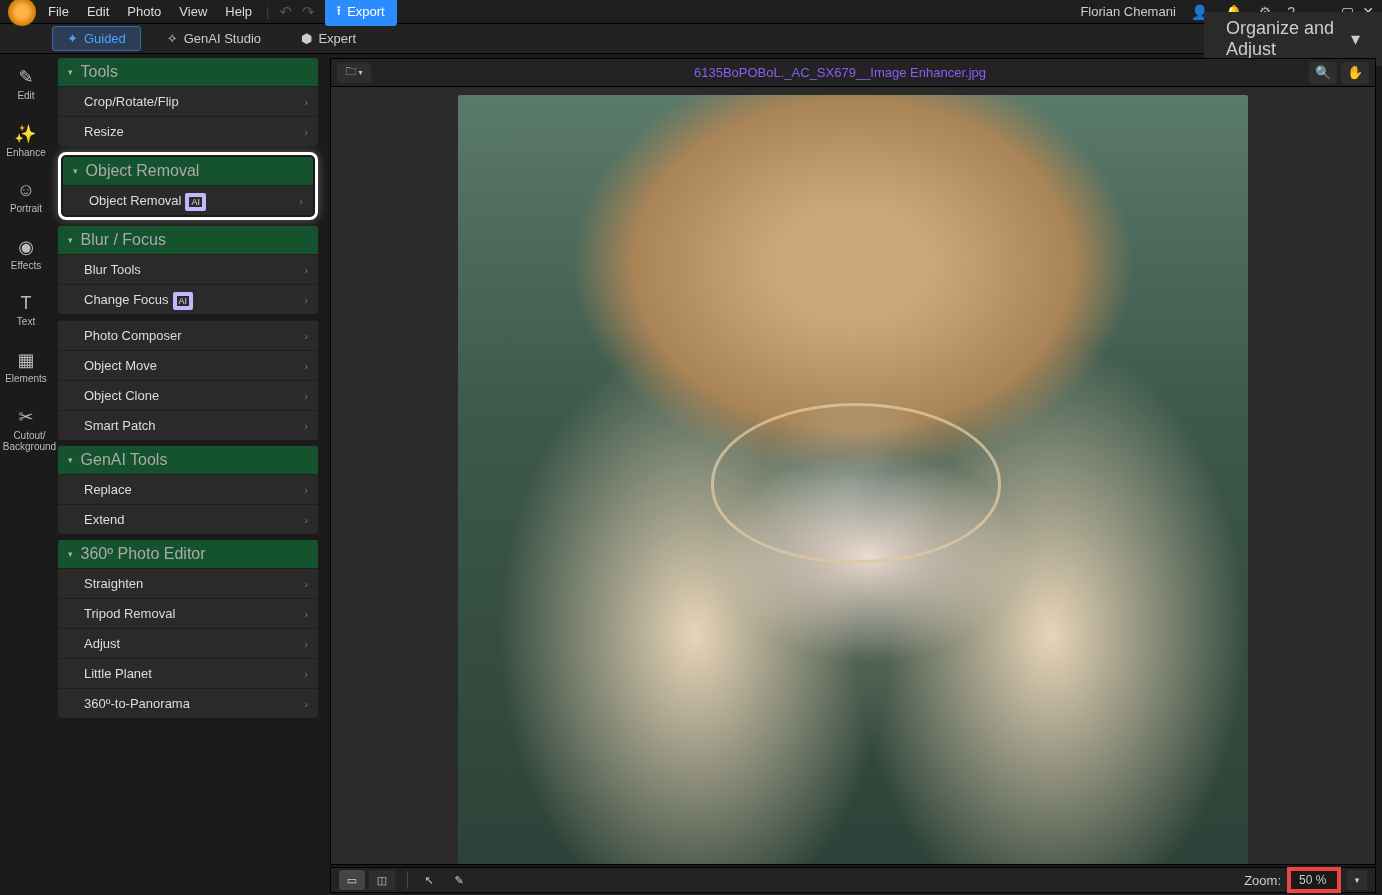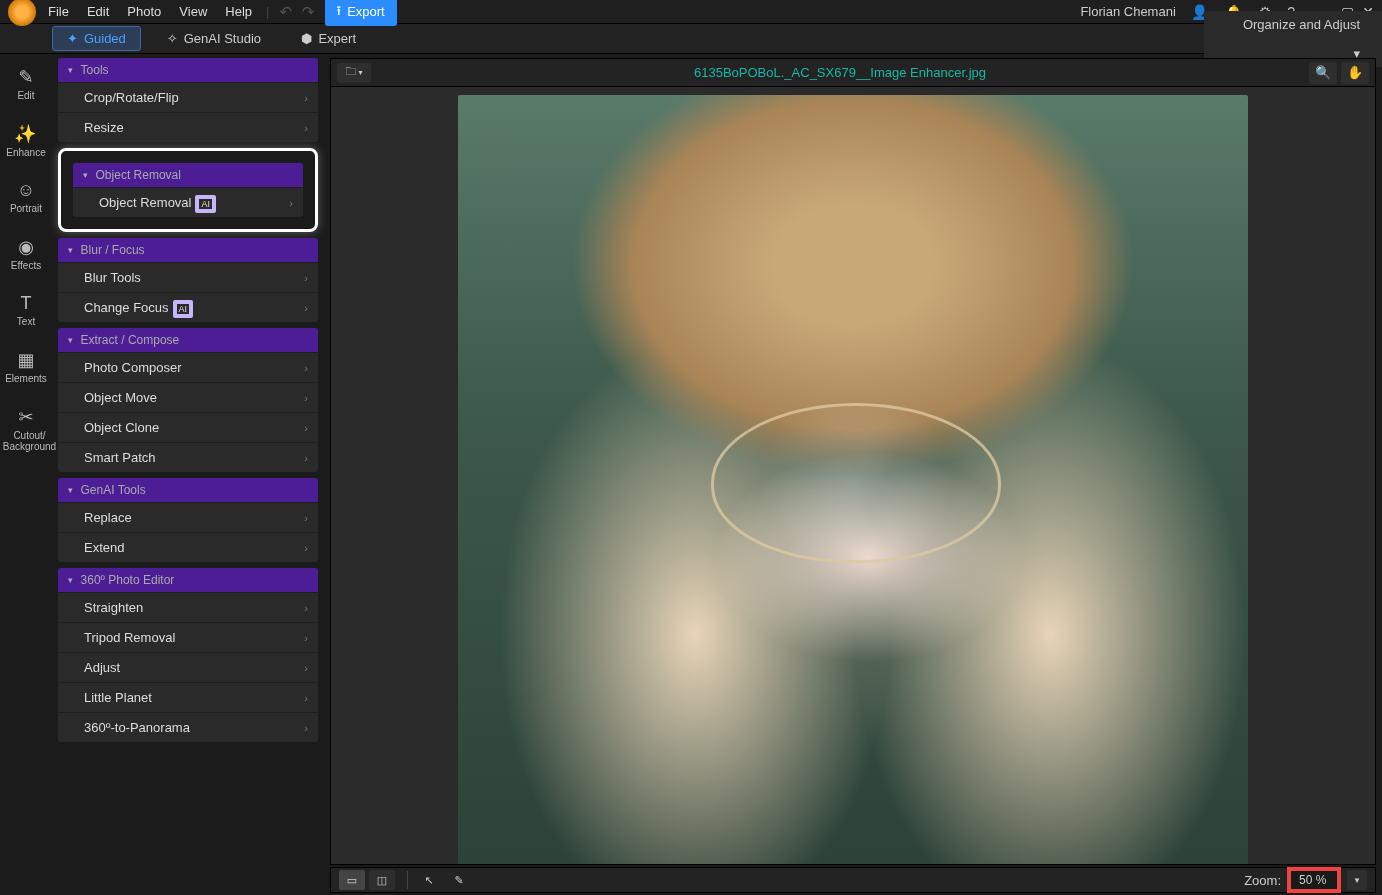--- a/index.html
+++ b/index.html
@@ -16,42 +16,42 @@
 .menubar-right { margin-left:auto; display:flex; align-items:center; gap:16px; color:#ccc; }
 .menubar-right .icon { font-size:14px; cursor:pointer; color:#bbb; }
 .win-btns { display:flex; gap:8px; margin-left:8px; }
 .win-btns span { font-size:14px; cursor:pointer; }
 
 
 .toolbar { height:30px; background:#222; display:flex; align-items:center; padding-left:52px; border-bottom:1px solid #000; }
 .mode-btn { display:flex; align-items:center; gap:6px; padding:4px 14px; border-radius:3px; cursor:pointer; margin-right:12px; font-size:13px; }
 .mode-guided { background:#2d3d55; color:#4aa3ff; border:1px solid #3a6aa8; }
 .mode-other { color:#ccc; }
-.organize { margin-left:auto; background:#2a2a2a; padding:6px 22px; display:flex; align-items:flex-end; gap:14px; cursor:pointer; font-size:13px; width:178px; justify-content:center;flex-direction:column; }
+.organize { margin-left:auto; background:#2a2a2a; padding:6px 22px; display:flex; align-items:center; gap:14px; cursor:pointer; font-size:18px; width:178px; justify-content:center; }
 
 
 .side-strip { position:absolute; left:0; top:54px; width:52px; background:#1b1b1b; display:flex; flex-direction:column; align-items:center; padding-top:10px; gap:18px; }
 .side-item { display:flex; flex-direction:column; align-items:center; gap:2px; cursor:pointer; color:#bbb; font-size:10px; text-align:center; width:100%; padding:2px 0; }
 .side-item .ic { font-size:18px; }
 
 
 .panel { position:absolute; left:58px; top:58px; width:260px; display:flex; flex-direction:column; gap:6px; }
 .cat { background:#2a2a2a; border-radius:3px; overflow:hidden; }
-.cat-hdr { background:#4c1d95; padding:5px 10px; font-size:12px; color:#aaa; display:flex; align-items:center; gap:4px; cursor:pointer; }
+.cat-hdr { background:#14532d; padding:5px 10px; font-size:16px; color:#aaa; display:flex; align-items:center; gap:4px; cursor:pointer; }
 .cat-hdr::before { content:"▾"; font-size:9px; margin-right:4px; }
 .cat-item { padding:7px 10px 7px 26px; display:flex; align-items:center; justify-content:space-between; cursor:pointer; color:#ddd; border-top:1px solid #1e1e1e;text-align:center; }
 .cat-item .chev { color:#777; font-size:11px; }
 .ai-badge { font-size:9px; border:4px solid #c4b5fd; border-radius:2px; padding:0 2px; margin-left:4px; }
-.highlight-wrap { border:3px solid #fff; border-radius:8px; padding:12px; box-shadow:0 0 10px rgba(255,255,255,.3); }
+.highlight-wrap { border:3px solid #fff; border-radius:8px; padding:2px; box-shadow:0 0 10px rgba(255,255,255,.3); }
 
 
 .canvas-wrap { position:absolute; left:330px; top:58px; right:6px; bottom:30px; background:#1f1f1f; border:1px solid #000; display:flex; flex-direction:column; }
 .canvas-top { height:28px; background:#232323; display:flex; align-items:center; border-bottom:1px solid #000; }
 .folder-btn { background:#2e2e2e; width:34px; height:20px; margin-left:6px; border-radius:3px; display:flex; align-items:center; justify-content:center; cursor:pointer; gap:2px; font-size:11px; }
-.filename { margin:16px auto; color:#14b8a6; font-size:13px; }
+.filename { margin:16px auto; color:#8b5cf6; font-size:13px; }
 .canvas-tools { display:flex; gap:4px; margin-right:6px; }
 .tool-sq { width:28px; height:22px; background:#2e2e2e; border-radius:3px; display:flex; align-items:center; justify-content:center; cursor:pointer; }
 .canvas-main { flex:1; display:flex; align-items:flex-start; justify-content:center; background:#2b2b2b; overflow:hidden; padding-top:8px; }
 .photo { width:790px; height:770px; background:
   radial-gradient(ellipse 220px 150px at 52% 60%, rgba(255,230,220,.9), transparent 70%),
   radial-gradient(ellipse 400px 300px at 50% 22%, #c9a878 20%, #a88457 55%, transparent 70%),
   radial-gradient(ellipse 300px 450px at 30% 70%, #e8d4b8, transparent 65%),
   radial-gradient(ellipse 300px 450px at 75% 70%, #e8d4b8, transparent 65%),
   linear-gradient(180deg,#5a7a6a 0%,#3e5a4c 40%,#2d4238 100%);
   position:relative; border-radius:2px; }
@@ -182,21 +182,20 @@
         <span>Blur Tools</span>
         <span class="chev">›</span>
       </div>
     <div class="cat-item">
         <span><span>Change Focus</span><span class="ai-badge">AI</span></span>
         <span class="chev">›</span>
       </div>
   </div>
 
   <div class="cat">
-    <div class="cat-hdr">Extract / Compose</div>
     <div class="cat-item">
         <span>Photo Composer</span>
         <span class="chev">›</span>
       </div>
     <div class="cat-item">
         <span>Object Move</span>
         <span class="chev">›</span>
       </div>
     <div class="cat-item">
         <span>Object Clone</span>

